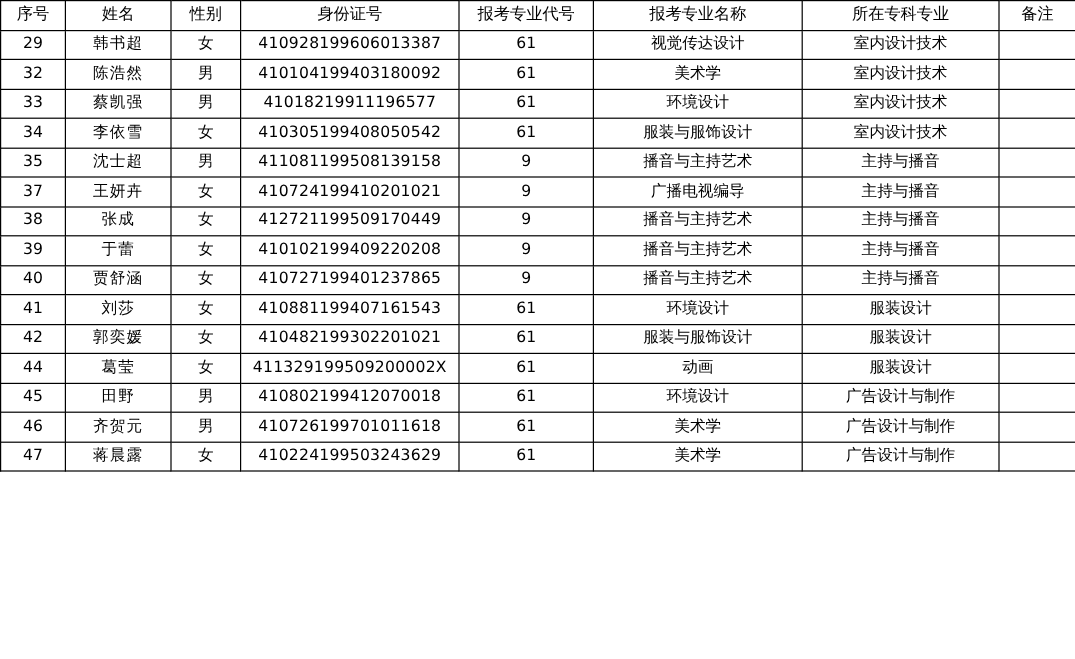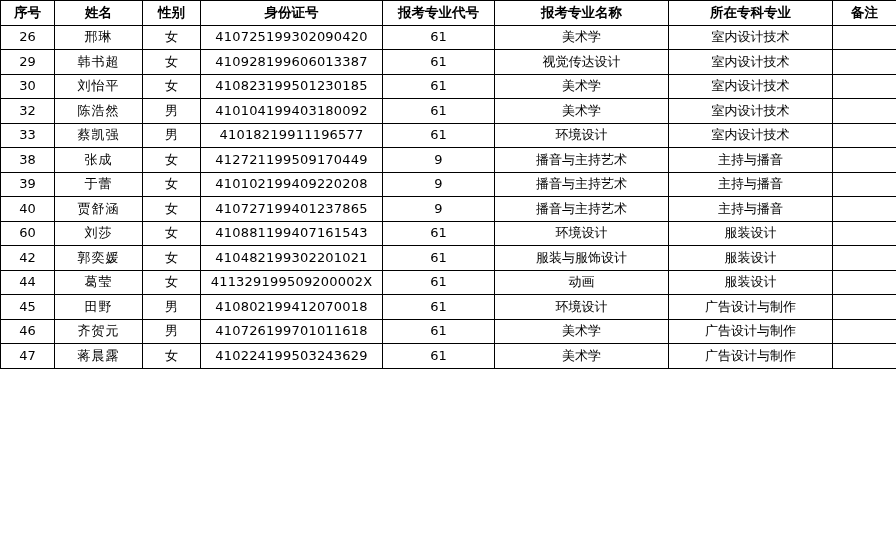--- a/index.html
+++ b/index.html
@@ -24,21 +24,21 @@
     height: 23.5px;
     padding: 0;
     text-align: center;
     vertical-align: middle;
     font-size: 13px;
     line-height: 1.1;
     white-space: nowrap;
     overflow: hidden;
   }
   table.roster thead th {
-    font-weight: bold;
+    font-weight: normal;
     font-size: 13.5px;
   }
   
   col.c-seq    { width: 54px; }
   col.c-name   { width: 88px; }
   col.c-sex    { width: 58px; }
   col.c-id     { width: 182px; }
   col.c-code   { width: 112px; }
   col.c-major  { width: 174px; }
   col.c-source { width: 164px; }
@@ -80,70 +80,80 @@
       <th>性别</th>
       <th>身份证号</th>
       <th>报考专业代号</th>
       <th>报考专业名称</th>
       <th>所在专科专业</th>
       <th>备注</th>
     </tr>
   </thead>
   <tbody>
       <tr>
-        <td class="seq-cell">26</td>
-        <td class="name-cell">邢琳</td>
-        <td>女</td>
-        <td class="id-cell">410725199302090420</td>
-        <td class="code-cell">61</td>
-        <td>美术学</td>
-        <td>室内设计技术</td>
-        <td></td>
-      </tr>
-      <tr>
         <td class="seq-cell">29</td>
         <td class="name-cell">韩书超</td>
         <td>女</td>
         <td class="id-cell">410928199606013387</td>
         <td class="code-cell">61</td>
         <td>视觉传达设计</td>
         <td>室内设计技术</td>
         <td></td>
       </tr>
       <tr>
-        <td class="seq-cell">30</td>
-        <td class="name-cell">刘怡平</td>
-        <td>女</td>
-        <td class="id-cell">410823199501230185</td>
-        <td class="code-cell">61</td>
-        <td>美术学</td>
-        <td>室内设计技术</td>
-        <td></td>
-      </tr>
-      <tr>
         <td class="seq-cell">32</td>
         <td class="name-cell">陈浩然</td>
         <td>男</td>
         <td class="id-cell">410104199403180092</td>
         <td class="code-cell">61</td>
         <td>美术学</td>
         <td>室内设计技术</td>
         <td></td>
       </tr>
       <tr>
         <td class="seq-cell">33</td>
         <td class="name-cell">蔡凯强</td>
         <td>男</td>
         <td class="id-cell">41018219911196577</td>
         <td class="code-cell">61</td>
         <td>环境设计</td>
         <td>室内设计技术</td>
         <td></td>
       </tr>
       <tr>
+        <td class="seq-cell">34</td>
+        <td class="name-cell">李依雪</td>
+        <td>女</td>
+        <td class="id-cell">410305199408050542</td>
+        <td class="code-cell">61</td>
+        <td>服装与服饰设计</td>
+        <td>室内设计技术</td>
+        <td></td>
+      </tr>
+      <tr>
+        <td class="seq-cell">35</td>
+        <td class="name-cell">沈士超</td>
+        <td>男</td>
+        <td class="id-cell">411081199508139158</td>
+        <td class="code-cell">9</td>
+        <td>播音与主持艺术</td>
+        <td>主持与播音</td>
+        <td></td>
+      </tr>
+      <tr>
+        <td class="seq-cell">37</td>
+        <td class="name-cell">王妍卉</td>
+        <td>女</td>
+        <td class="id-cell">410724199410201021</td>
+        <td class="code-cell">9</td>
+        <td>广播电视编导</td>
+        <td>主持与播音</td>
+        <td></td>
+      </tr>
+      <tr>
         <td class="seq-cell">38</td>
         <td class="name-cell">张成</td>
         <td>女</td>
         <td class="id-cell">412721199509170449</td>
         <td class="code-cell">9</td>
         <td>播音与主持艺术</td>
         <td>主持与播音</td>
         <td></td>
       </tr>
       <tr>
@@ -160,21 +170,21 @@
         <td class="seq-cell">40</td>
         <td class="name-cell">贾舒涵</td>
         <td>女</td>
         <td class="id-cell">410727199401237865</td>
         <td class="code-cell">9</td>
         <td>播音与主持艺术</td>
         <td>主持与播音</td>
         <td></td>
       </tr>
       <tr>
-        <td class="seq-cell">60</td>
+        <td class="seq-cell">41</td>
         <td class="name-cell">刘莎</td>
         <td>女</td>
         <td class="id-cell">410881199407161543</td>
         <td class="code-cell">61</td>
         <td>环境设计</td>
         <td>服装设计</td>
         <td></td>
       </tr>
       <tr>
         <td class="seq-cell">42</td>

